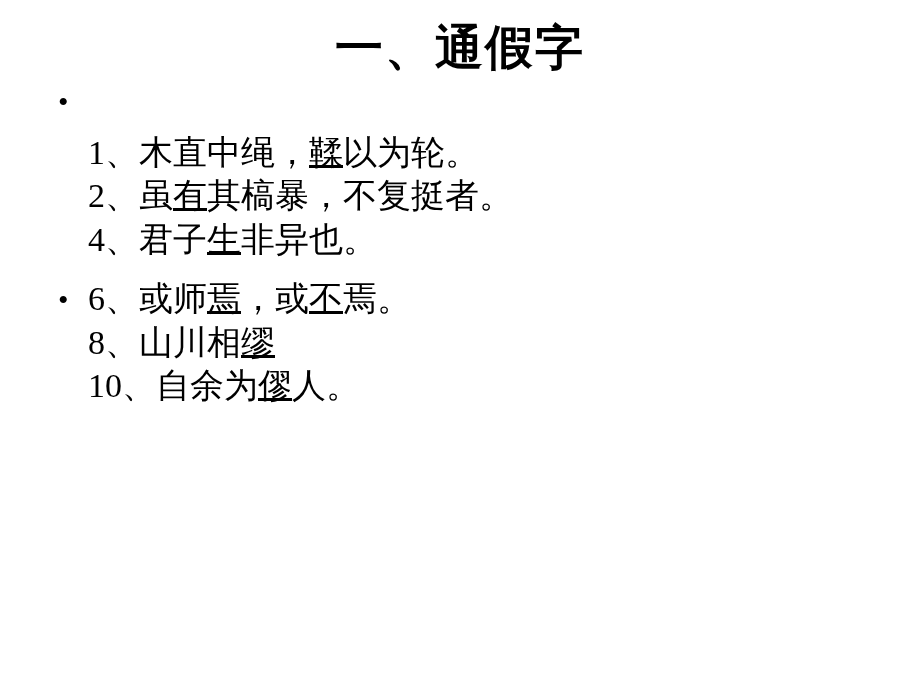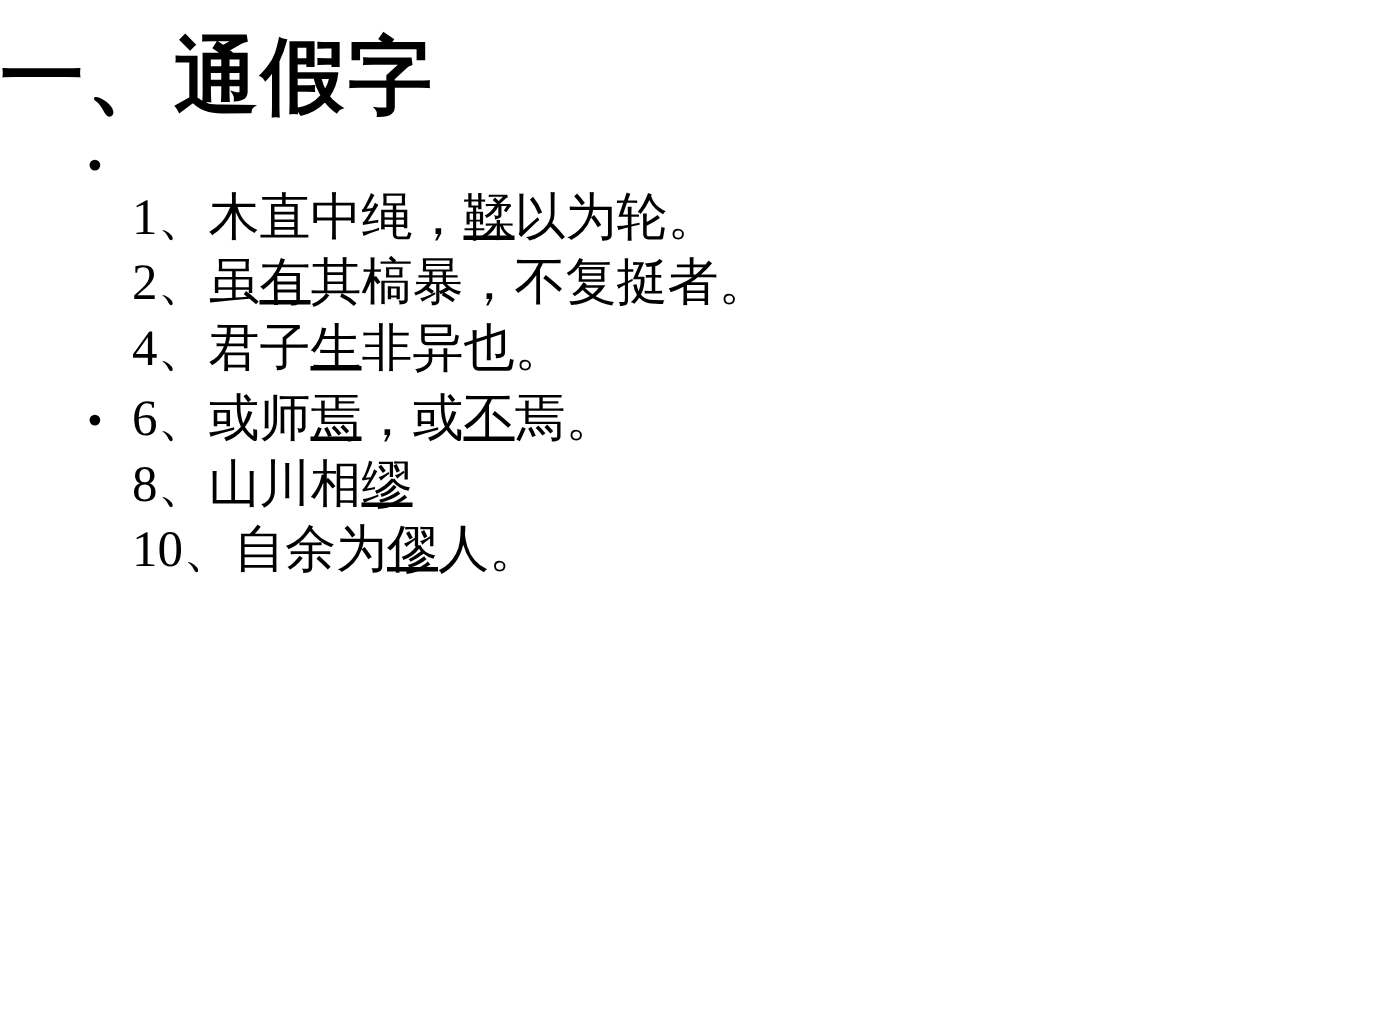--- a/index.html
+++ b/index.html
@@ -14,22 +14,22 @@
     color: #000000;
     overflow: hidden;
   }
   .slide {
     position: relative;
     width: 920px;
     height: 690px;
     box-sizing: border-box;
   }
   .slide-title {
-    text-align: left;
-    font-size: 56px;
+    text-align: center;
+    font-size: 48px;
     font-weight: bold;
     letter-spacing: 2px;
     margin: 22px 0 0 0;
     padding: 0;
     line-height: 1.1;
   }
   .body-block {
     margin-top: 10px;
     padding-left: 52px;
   }
@@ -45,20 +45,21 @@
     line-height: 1;
   }
   .first-group .bullet-dot {
     top: 2px;
   }
   .empty-bullet-line {
     height: 30px;
   }
   .lines {
     padding-left: 36px;
+    margin-top: 16px;
   }
   .line {
     font-size: 34px;
     line-height: 1.28;
     white-space: nowrap;
     letter-spacing: 0px;
   }
   .second-group {
     margin-top: 4px;
   }

